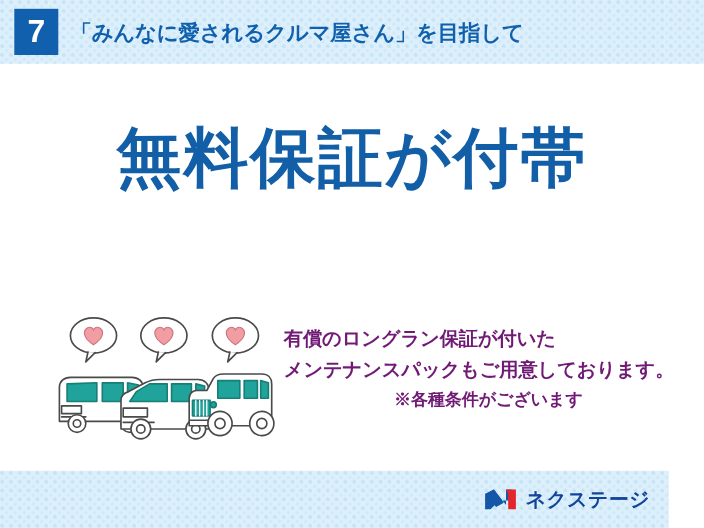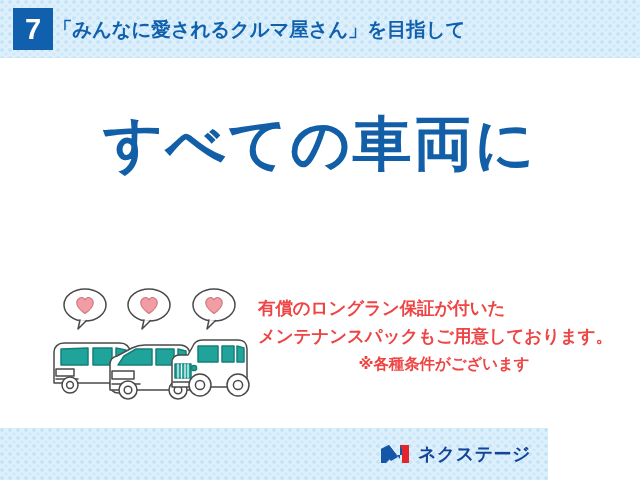--- a/index.html
+++ b/index.html
@@ -51,20 +51,21 @@
     color: #ffffff;
     font-size: 29px;
     font-weight: bold;
     display: flex;
     align-items: center;
     justify-content: center;
     line-height: 1;
     flex: none;
   }
   .header-title {
+    margin-left: 11px;
     font-size: 19.5px;
     font-weight: bold;
     color: #1060ad;
     letter-spacing: -0.2px;
     white-space: nowrap;
   }
 
   
   .main {
     position: absolute;
@@ -107,39 +108,40 @@
   }
   .cars-wrap svg { display: block; }
 
   .copy {
     position: absolute;
     left: 258px;
     top: 8px;
     width: 372px;
   }
   .copy-line {
-    color: #ef4444;
+    color: #701a75;
     font-size: 17.5px;
     font-weight: bold;
     line-height: 1.62;
     white-space: nowrap;
     letter-spacing: -0.1px;
+    font-family: Liberation Serif, serif;
   }
   .copy-line.note {
     font-size: 15.5px;
     line-height: 1.7;
     text-align: center;
   }
 
   
   .footer {
     position: absolute;
     left: 0;
     top: 428px;
-    width: 548px;
+    width: 608px;
     height: 52px;
   }
   .logo {
     position: absolute;
     right: 17px;
     top: 14px;
     display: flex;
     align-items: center;
     height: 24px;
   }
@@ -163,21 +165,21 @@
 <div class="ad">
 
   <div class="header dotband">
     <div class="header-badge">7</div>
     <div class="header-title">「みんなに愛されるクルマ屋さん」を目指して</div>
   </div>
 
   <div class="main">
 
     <div class="headline">
-      <span class="hl-line">すべての車両に</span>
+      <span class="hl-line">無料保証が付帯</span>
     </div>
 
     <div class="lower">
 
       <div class="cars-wrap">
         <svg width="205" height="120" viewBox="0 0 205 120">
           <g fill="none" stroke="#4a4a4a" stroke-width="1.5" stroke-linecap="round" stroke-linejoin="round">
 
             <g>
               <ellipse cx="37" cy="19" rx="21" ry="16" fill="#ffffff"></ellipse>

